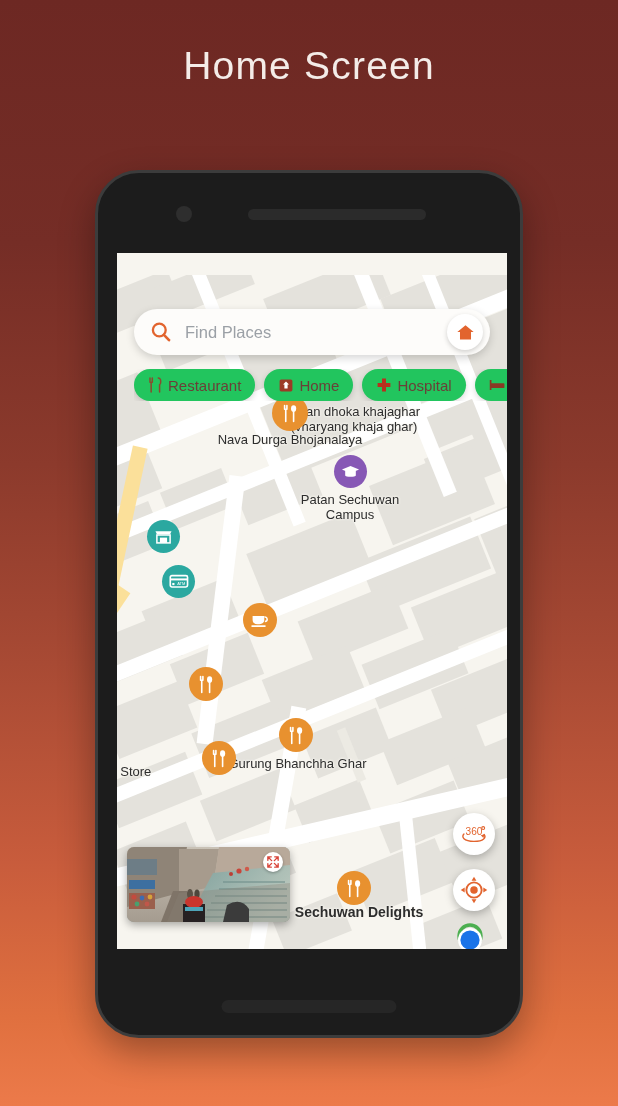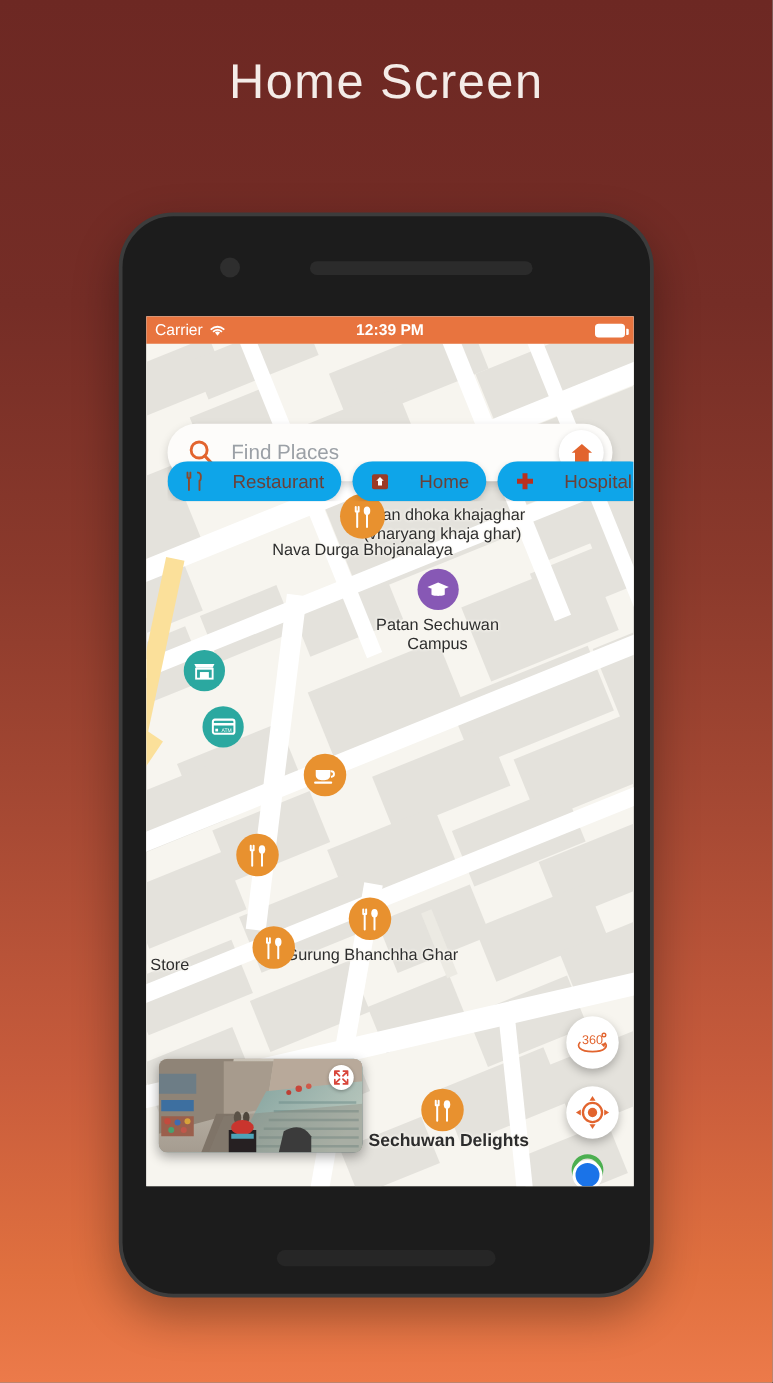--- a/index.html
+++ b/index.html
@@ -57,40 +57,40 @@
   
   .map{ position:absolute; left:0; top:22px; width:390px; height:674px;
         background:#f7f5ef; overflow:hidden; }
   .blocks{ position:absolute; inset:0; }
   .blk{ position:absolute; background:#e4e2dc; }
   .road{ position:absolute; background:#ffffff; }
   .road-y{ position:absolute; background:#fbe09a; }
   .road-sh{ position:absolute; background:#eceae3; }
 
   
-  .searchwrap{ position:absolute; top:34px; left:17px; width:356px; height:46px; z-index:30;margin-top:30px; }
+  .searchwrap{ position:absolute; top:34px; left:17px; width:356px; height:46px; z-index:30; }
   .searchbar{
     width:100%; height:46px; background:#fdfcfa; border-radius:23px;
     box-shadow:0 3px 8px rgba(0,0,0,.17);
     display:flex; align-items:center; padding:0 7px 0 16px;
   }
   .search-ph{ flex:1; margin-left:13px; color:#9ba0a6; font-size:16.5px; }
   .homebtn{
     width:36px; height:36px; border-radius:50%; background:#fff;
     box-shadow:0 2px 5px rgba(0,0,0,.18);
     display:flex; align-items:center; justify-content:center; flex:0 0 36px;
   }
 
   
   .chips{ position:absolute; top:94px; left:17px; width:373px; height:32px;
           display:flex; gap:9px; z-index:30; overflow:hidden; }
   .chip{
-    height:32px; background:#0ea5e9; border-radius:16px;
+    height:32px; background:#22c55e; border-radius:16px;
     box-shadow:0 2px 6px rgba(0,0,0,.16);
-    display:flex; align-items:center; gap:23px; padding:0 14px;
+    display:flex; align-items:center; gap:5px; padding:0 14px;
     font-size:15px; color:#6a4038; white-space:nowrap; flex:0 0 auto;
   }
 
   
   .pin{ position:absolute; border-radius:50%;
         display:flex; align-items:center; justify-content:center; z-index:12; }
   .pin.orange{ background:#e8912f; }
   .pin.teal  { background:#2ba8a0; }
   .pin.purple{ background:#8758b5; }
   .plabel{
@@ -126,34 +126,20 @@
 
 <div class="page-title">Home Screen</div>
 
 <div class="phone">
   <div class="cam"></div>
   <div class="speaker"></div>
   <div class="homebar"></div>
 
   <div class="screen">
 
-    <div class="statusbar">
-      <div class="sb-left">
-        <span>Carrier</span>
-        <svg width="14" height="11" viewBox="0 0 14 11">
-          <path d="M7 9.6 L9 6.9 A3.3 3.3 0 0 0 5 6.9 Z" fill="#fff"></path>
-          <path d="M2.1 4.3 A7.3 7.3 0 0 1 11.9 4.3" stroke="#fff" stroke-width="1.6" fill="none" stroke-linecap="round"></path>
-          <path d="M3.9 6.1 A4.7 4.7 0 0 1 10.1 6.1" stroke="#fff" stroke-width="1.5" fill="none" stroke-linecap="round"></path>
-        </svg>
-      </div>
-      <div class="sb-time">12:39 PM</div>
-      <div class="sb-right">
-        <div class="battery"></div>
-      </div>
-    </div>
 
     <div class="map">
 
       <div class="blocks">
         <div class="blk" style="left:-10px;top:6px;width:70px;height:40px;transform:rotate(-22deg)"></div>
         <div class="blk" style="left:40px;top:-6px;width:95px;height:34px;transform:rotate(-22deg)"></div>
         <div class="blk" style="left:150px;top:0px;width:120px;height:44px;transform:rotate(-22deg)"></div>
         <div class="blk" style="left:268px;top:-4px;width:140px;height:52px;transform:rotate(-22deg)"></div>
         <div class="blk" style="left:40px;top:46px;width:62px;height:40px;transform:rotate(-22deg)"></div>
         <div class="blk" style="left:115px;top:52px;width:100px;height:60px;transform:rotate(-22deg)"></div>

